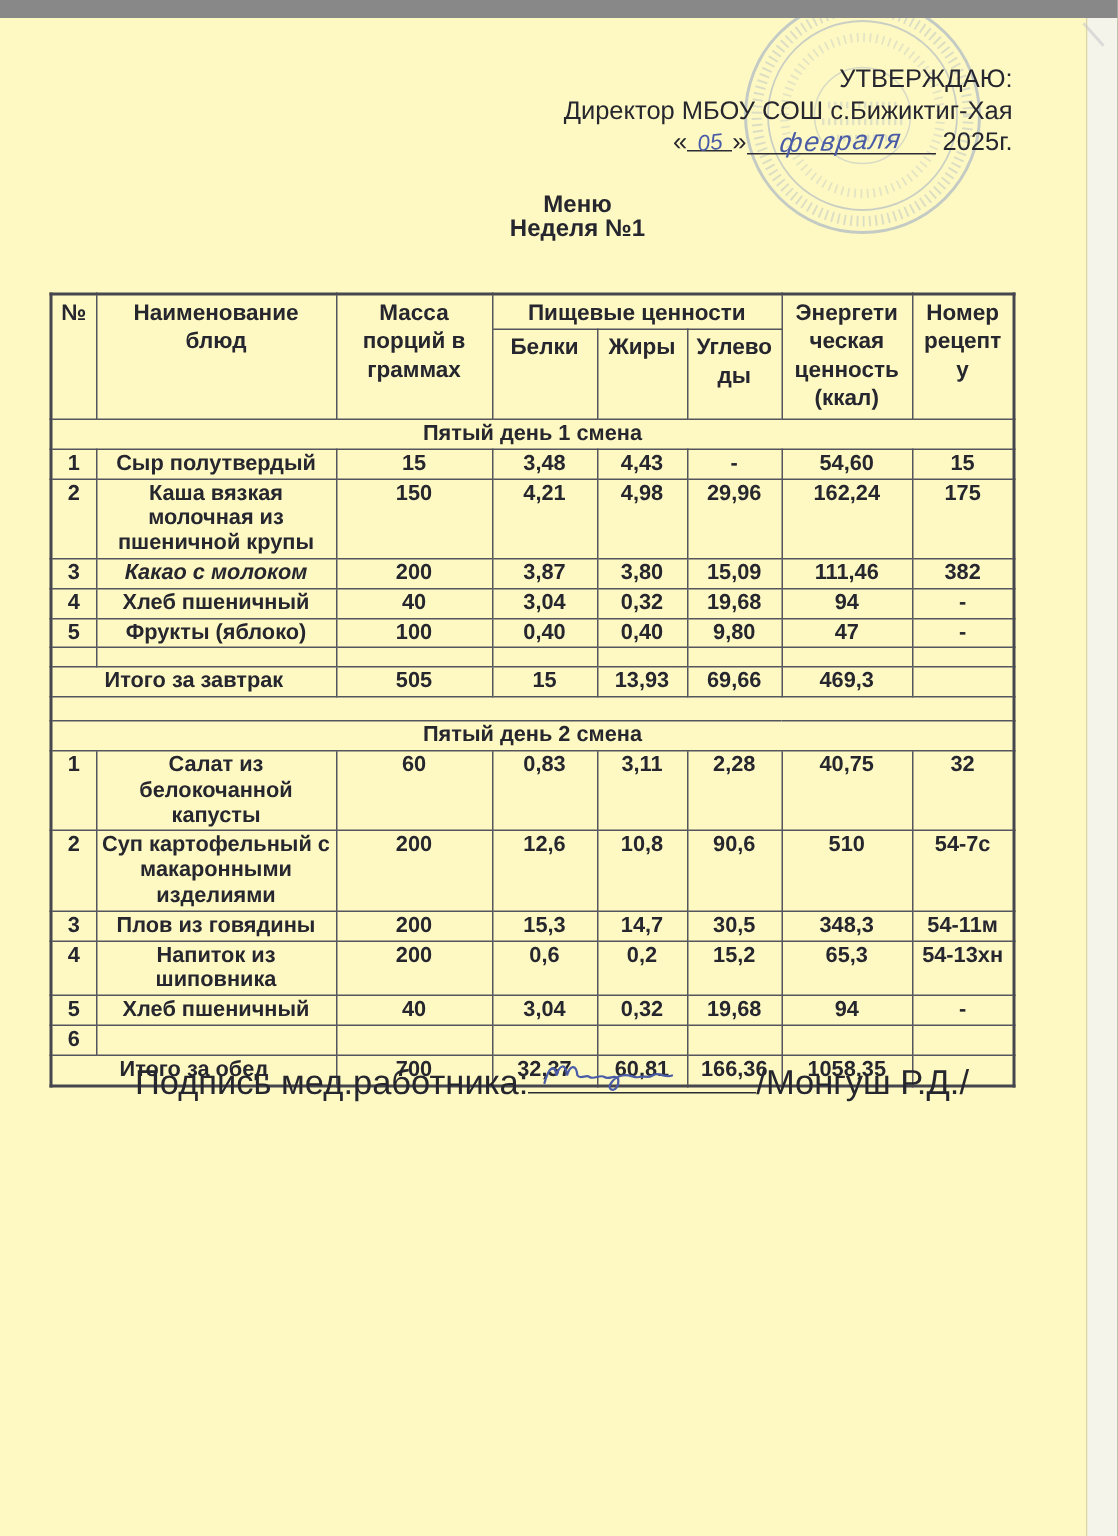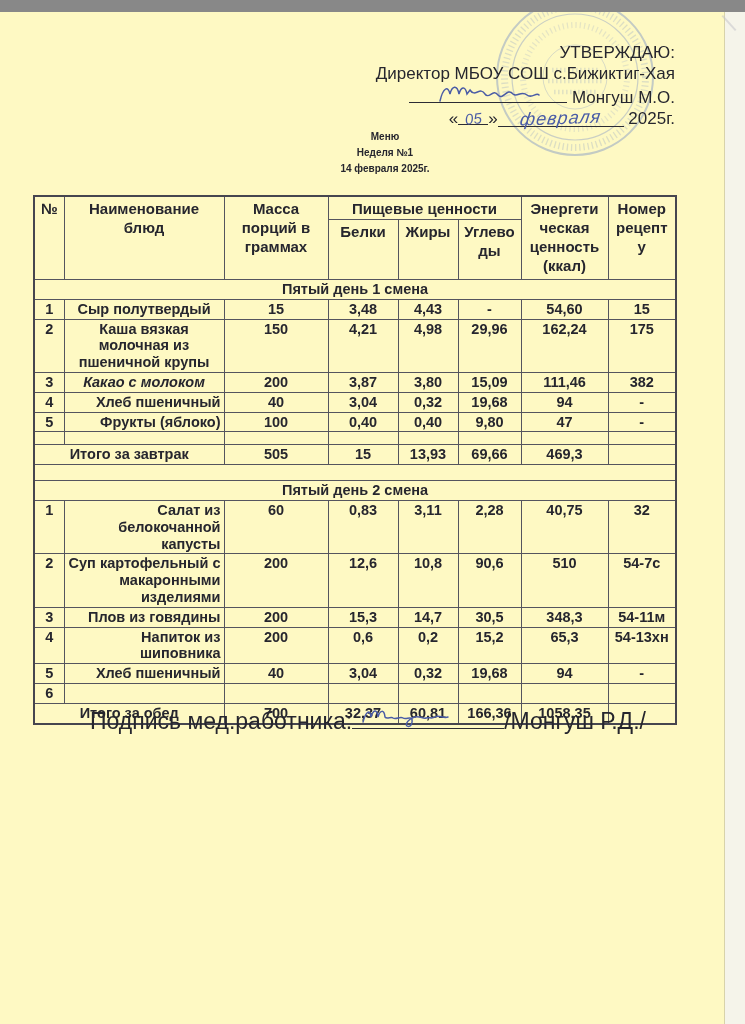--- a/index.html
+++ b/index.html
@@ -23,35 +23,35 @@
   .u-line{display:inline-block;border-bottom:1.2px solid #2c2c34;position:relative;vertical-align:baseline;}
   .sig-u{width:158px;height:18px;}
   .sig-u svg{position:absolute;left:28px;bottom:-4px;}
   .day-u{width:30px;height:16px;text-align:center;}
   .month-u{width:126px;height:18px;text-align:center;}
   .hand{color:#4a5ca6;font-style:italic;}
   .hand-day{font-size:15px;display:inline-block;transform:rotate(-6deg);}
   .hand-month{font-size:18px;display:inline-block;transform:rotate(-2deg) skewX(-10deg);letter-spacing:1px;}
 
   
-  .title-block{position:absolute;left:64px;top:117px;width:642px;z-index:1;text-align:center;font-weight:bold;font-size:10px;line-height:15.8px;}
+  .title-block{position:absolute;left:64px;top:117px;width:642px;z-index:1;text-align:center;font-weight:bold;font-size:16px;line-height:15.8px;}
 
   
   table.menu{position:absolute;left:33px;top:183px;width:642px;z-index:1;border-collapse:collapse;table-layout:fixed;border:2px solid #46464f;}
   table.menu th, table.menu td{border:1px solid #55555e;font-weight:bold;vertical-align:top;padding:1px 3px;overflow:hidden;}
   table.menu th{font-size:15px;line-height:19px;text-align:center;white-space:pre-line;padding-top:2px;}
   thead tr.group-row{height:20px;}
   thead tr.sub-row{height:60px;}
   table.menu td{font-size:14.5px;line-height:16.8px;text-align:center;white-space:pre-line;}
   tr.item{height:18px;} tr.empty{height:13px;} tr.total{height:19px;}
   tr.section{height:17px;} tr.gap{height:16px;}
   td.section-label{text-align:left;font-size:15px;padding-left:4px;white-space:nowrap;}
   td.total-label{text-align:left;padding-left:72px;white-space:nowrap;}
   td.name.left{text-align:center;}
-  td.name.center{text-align:right;}
+  td.name.center{text-align:center;}
   td.name.italic{font-style:italic;}
 
   
   .footer-line{position:absolute;left:90px;top:696px;z-index:1;font-size:23px;white-space:nowrap;}
   .med-u{width:152px;height:18px;}
   .med-u svg{position:absolute;left:8px;bottom:-3px;}
 
   .ink{stroke:#4a5ca6;fill:none;stroke-linecap:round;}
 </style>
 </head>
@@ -67,34 +67,27 @@
       <circle cx="87" cy="87" r="52" stroke-width="6" stroke-dasharray="1.2,3.1" opacity="0.20"></circle>
       <circle cx="87" cy="87" r="32" stroke-width="1" opacity="0.30"></circle>
       <path d="M64,80 h46 M60,91 h54 M66,102 h42" stroke-width="4.5" stroke-dasharray="1.6,2.4" opacity="0.22"></path>
     </g>
   </svg>
 
   <div class="approval">
     <div class="row">УТВЕРЖДАЮ:</div>
     <div class="row">Директор МБОУ СОШ с.Бижиктиг-Хая</div>
     <div class="row">
-      <span class="u-line sig-u"><svg width="104" height="24" viewBox="0 0 104 24">
-        <path class="ink" stroke-width="1.5" d="M3,19 C6,6 11,3 13,12 C15,4 20,2 22,12 C24,5 28,3 30,12 L33,8 C38,16 43,4 48,12 C52,18 56,6 61,13 C66,19 70,5 76,12 C80,16 84,8 90,13 C95,17 99,10 102,13"></path>
-      </svg></span>
-      <span>Монгуш М.О.</span>
-    </div>
-    <div class="row">
       <span>«</span><span class="u-line day-u"><span class="hand hand-day">05</span></span><span>»</span><span class="u-line month-u"><span class="hand hand-month">февраля</span></span> <span>2025г.</span>
     </div>
   </div>
 
   <div class="title-block">
     <div>Меню</div>
     <div>Неделя №1</div>
-    <div>14 февраля 2025г.</div>
   </div>
 
   <table class="menu">
     <colgroup>
       <col style="width:30px">
         <col style="width:160px">
         <col style="width:104px">
         <col style="width:70px">
       <col style="width:60px">
         <col style="width:63px">

